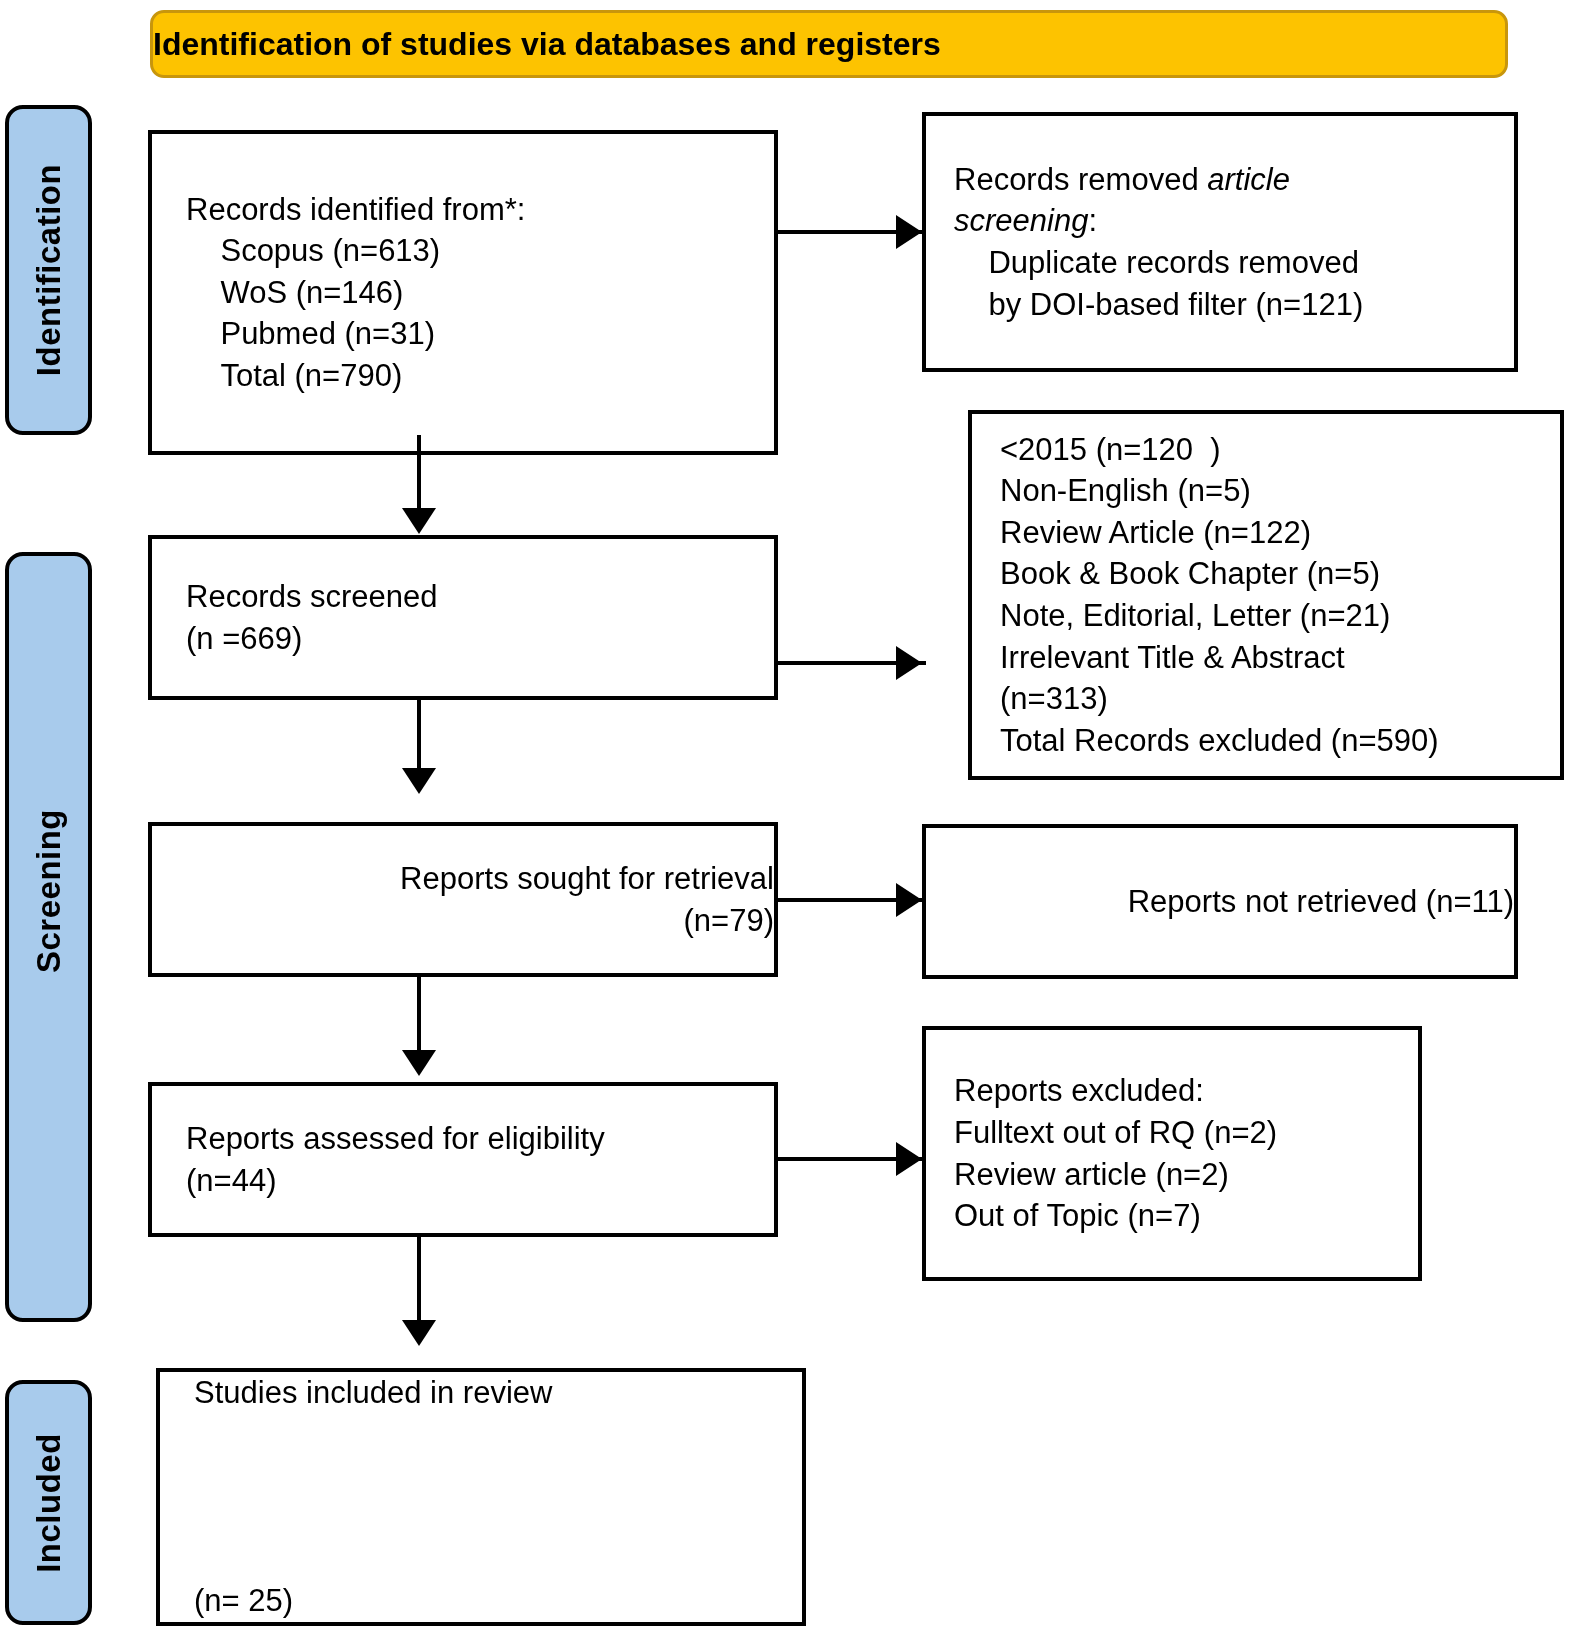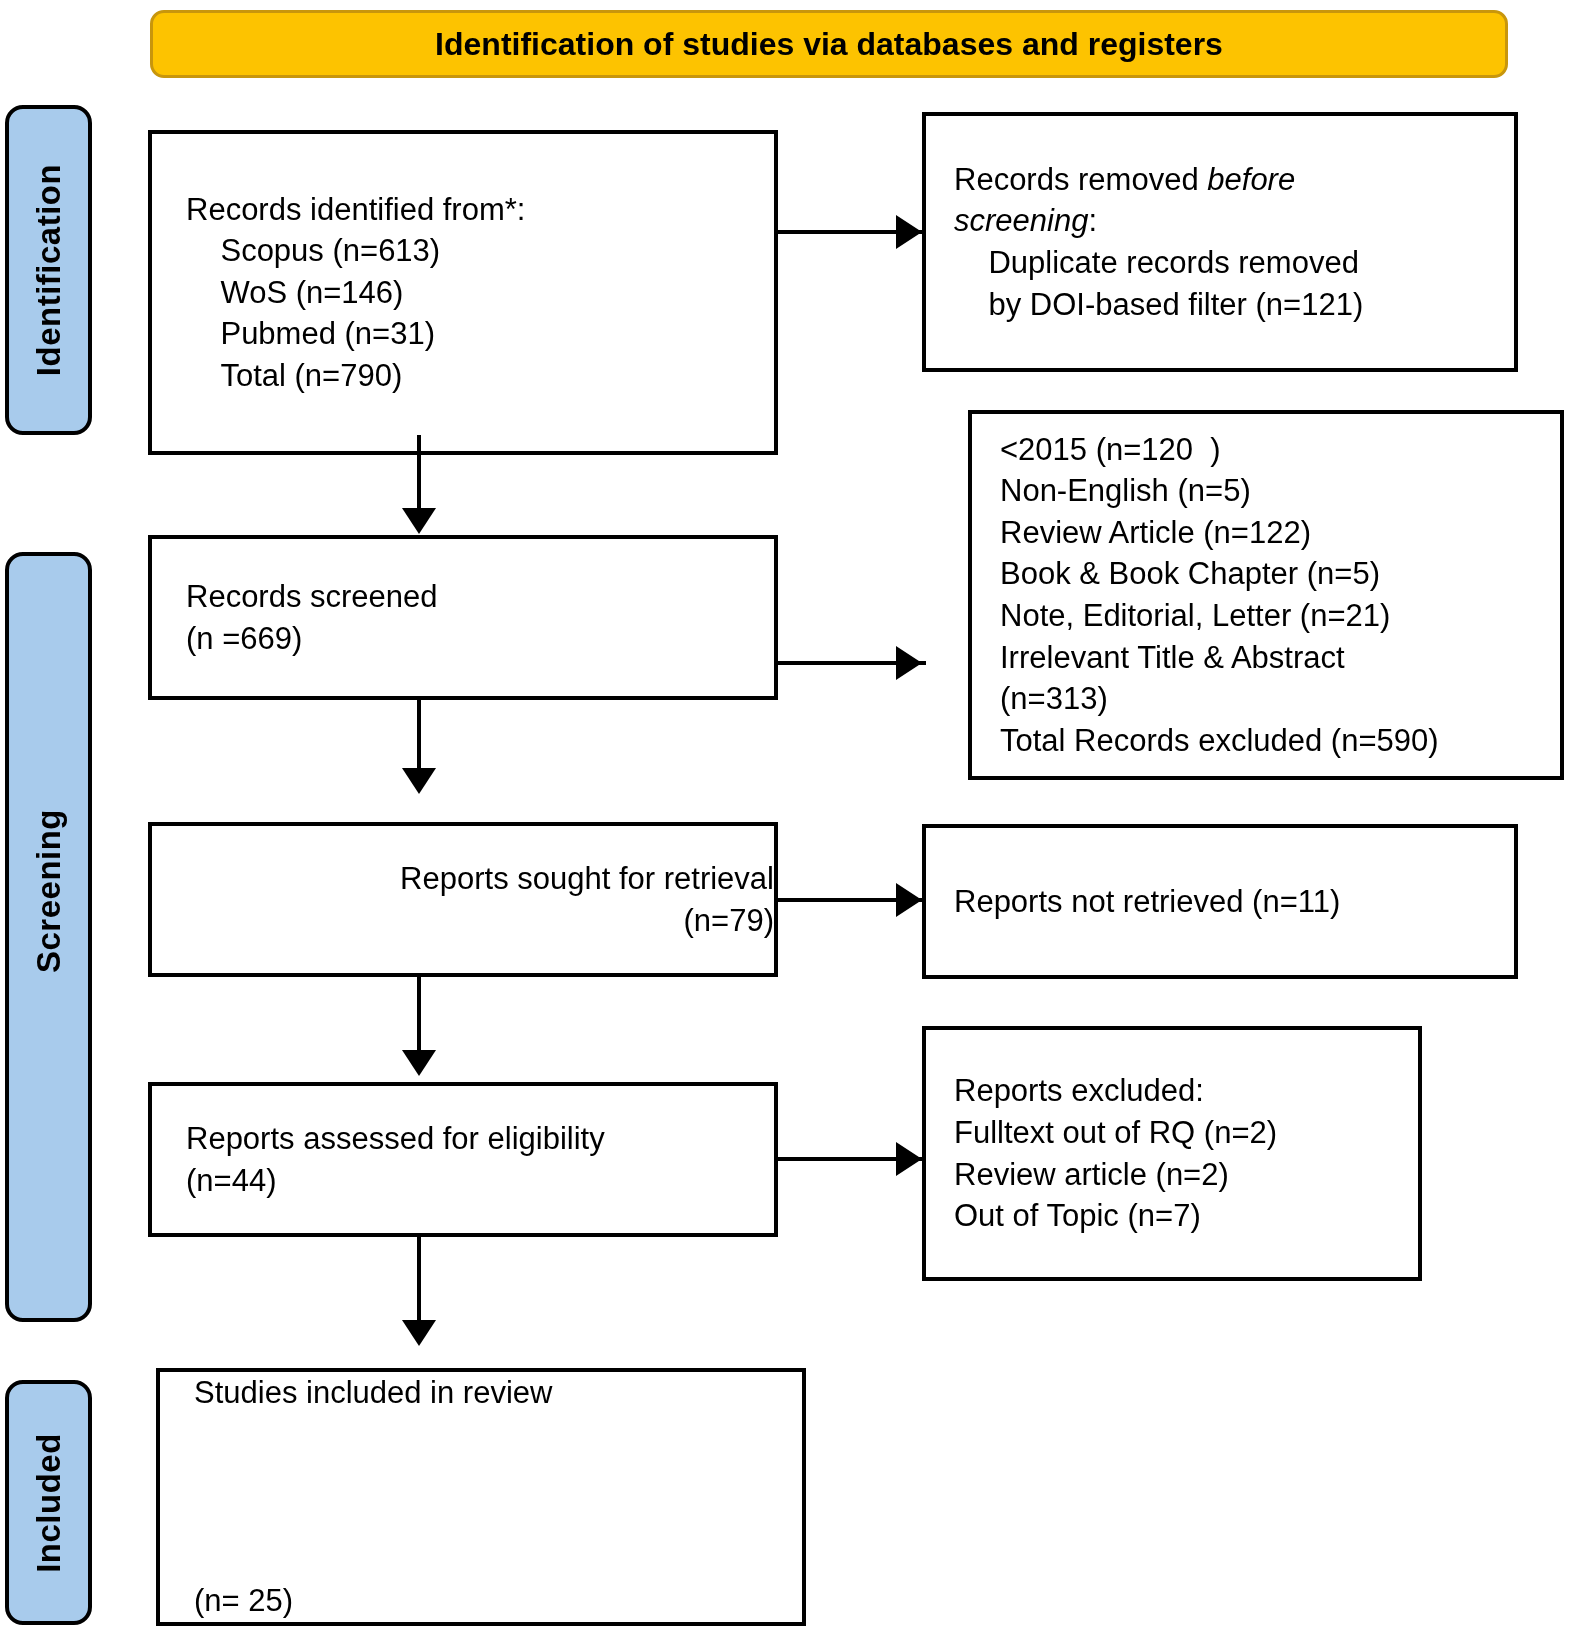--- a/index.html
+++ b/index.html
@@ -24,21 +24,21 @@
     left: 150px;
     top: 10px;
     width: 1358px;
     height: 68px;
     background: #FDC300;
     border: 3px solid #C8960C;
     border-radius: 14px;
     box-sizing: border-box;
     display: flex;
     align-items: center;
-    justify-content: center;
+    justify-content: flex-start;
   }
   .header-banner .title {
     font-size: 32px;
     font-weight: bold;
     color: #000000;
     letter-spacing: 0px;
     text-align: center;
   }
 
   
@@ -84,21 +84,21 @@
   }
   .box.pad-sm .box-text { padding-left: 28px; }
   .box .box-text em { font-style: italic; }
 
   
   .box-identified     { left: 148px; top: 110px;  width: 630px; height: 325px; margin-top: 20px; }
   .box-removed        { left: 922px; top: 112px;  width: 596px; height: 260px; }
   .box-screened       { left: 148px; top: 535px;  width: 630px; height: 165px; }
   .box-excluded       { left: 922px; top: 410px;  width: 596px; height: 370px; margin-left: 46px; }
   .box-sought         { left: 148px; top: 822px;  width: 630px; height: 155px; align-items: flex-end; }
-  .box-notretrieved   { left: 922px; top: 824px;  width: 596px; height: 155px; }
+  .box-notretrieved   { left: 922px; top: 824px;  width: 596px; height: 155px; align-items: flex-end; }
   .box-assessed       { left: 148px; top: 1082px; width: 630px; height: 155px; }
   .box-repexcluded    { left: 922px; top: 1026px; width: 500px; height: 255px; }
   .box-included       { left: 156px; top: 1368px; width: 650px; height: 258px; justify-content: space-between; }
   .v-line {
     position: absolute;
     width: 4px;
     background: #000000;
   }
   .h-line {
     position: absolute;
@@ -141,21 +141,21 @@
 
   <div class="box box-identified">
     <div class="box-text">Records identified from*:</div>
     <div class="box-text">    Scopus (n=613)</div>
     <div class="box-text">    WoS (n=146)</div>
     <div class="box-text">    Pubmed (n=31)</div>
     <div class="box-text">    Total (n=790)</div>
   </div>
 
   <div class="box box-removed pad-sm">
-    <div class="box-text"><span>Records removed </span><em>before</em></div>
+    <div class="box-text"><span>Records removed </span><em>article</em></div>
     <div class="box-text"><em>screening</em><span>:</span></div>
     <div class="box-text">    Duplicate records removed</div>
     <div class="box-text">    by DOI-based filter (n=121)</div>
   </div>
 
   <div class="box box-screened">
     <div class="box-text">Records screened</div>
     <div class="box-text">(n =669)</div>
   </div>
 

